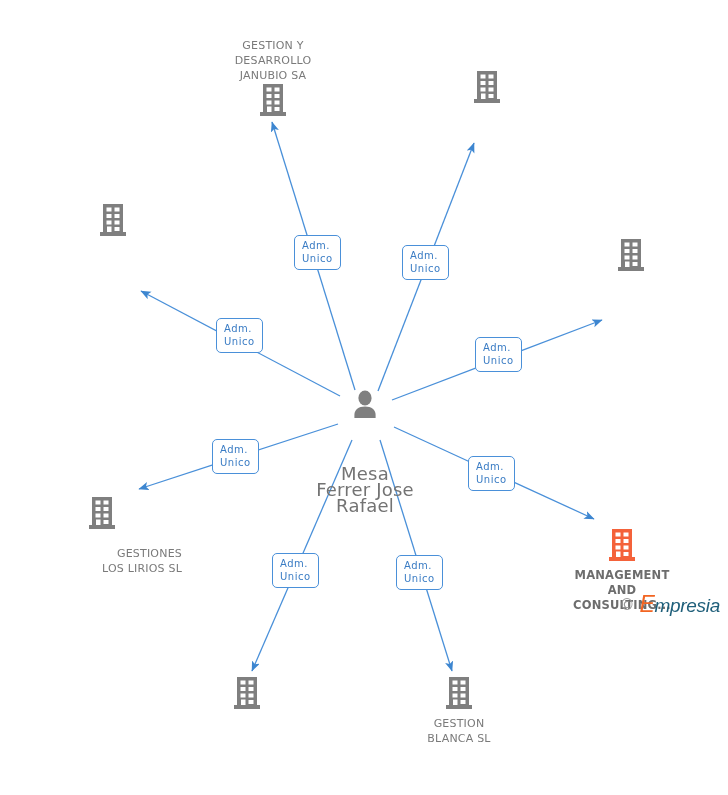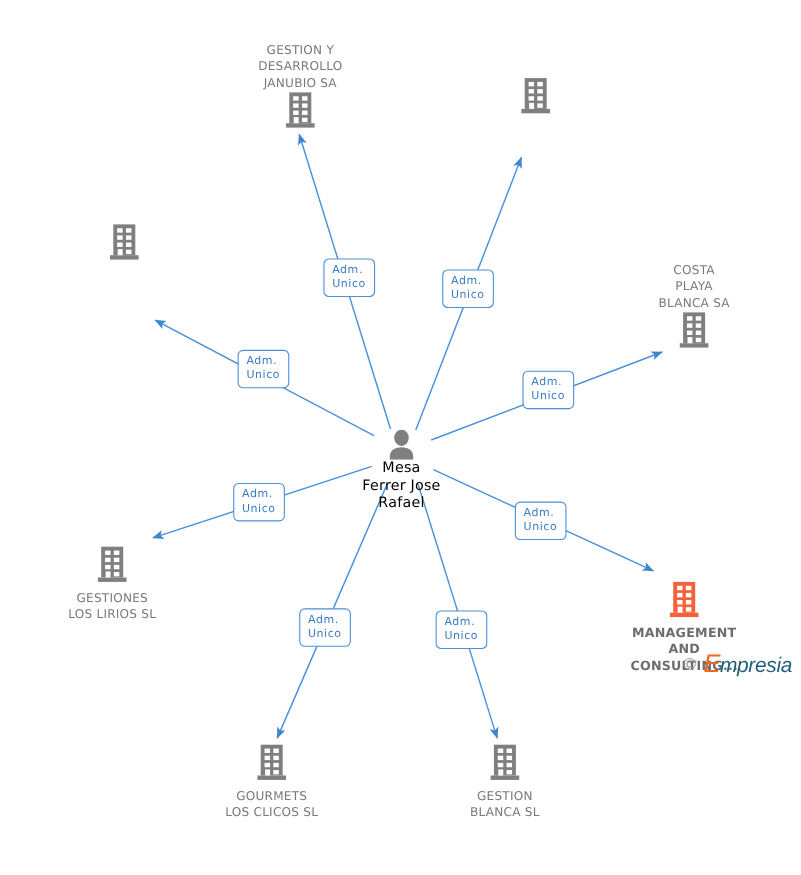--- a/index.html
+++ b/index.html
@@ -36,23 +36,24 @@
     text-align: center;
   }
   .node-label {
     font-size: 11px;
     line-height: 15px;
     color: #7a7a7a;
     letter-spacing: 0.2px;
     white-space: pre-line;
   }
   .node-label.center-name {
-    color: #000000;
-    font-size: 13px;
+    color: #737373;
+    font-size: 18px;
     line-height: 16px;
+    margin-top: 48px;
   }
   .node-label.highlight {
     color: #6d6d6d;
     font-weight: bold;
     font-size: 11.5px;
     line-height: 15px;
   }
   .icon-wrap {
     display: block;
     line-height: 0;
@@ -160,23 +161,20 @@
             <rect x="15.5" y="4.5" width="5" height="4" fill="#ffffff"></rect>
             <rect x="7.5" y="11" width="5" height="4" fill="#ffffff"></rect>
             <rect x="15.5" y="11" width="5" height="4" fill="#ffffff"></rect>
             <rect x="7.5" y="17.5" width="5" height="4" fill="#ffffff"></rect>
             <rect x="15.5" y="17.5" width="5" height="4" fill="#ffffff"></rect>
             <rect x="8" y="23.5" width="4.5" height="5.5" fill="#ffffff"></rect>
             <rect x="15.5" y="24" width="5" height="4" fill="#ffffff"></rect>
           </svg></span>
       </div>
       <div class="node" style="left: 631px; top: 238px;">
-        <div class="node-label">COSTA
-PLAYA
-BLANCA SA</div>
         <span class="icon-wrap"><svg width="28" height="34" viewBox="0 0 28 34">
             <rect x="4" y="1" width="20" height="28" fill="#7f7f7f"></rect>
             <rect x="1" y="29" width="26" height="4" fill="#7f7f7f"></rect>
             <rect x="7.5" y="4.5" width="5" height="4" fill="#ffffff"></rect>
             <rect x="15.5" y="4.5" width="5" height="4" fill="#ffffff"></rect>
             <rect x="7.5" y="11" width="5" height="4" fill="#ffffff"></rect>
             <rect x="15.5" y="11" width="5" height="4" fill="#ffffff"></rect>
             <rect x="7.5" y="17.5" width="5" height="4" fill="#ffffff"></rect>
             <rect x="15.5" y="17.5" width="5" height="4" fill="#ffffff"></rect>
             <rect x="8" y="23.5" width="4.5" height="5.5" fill="#ffffff"></rect>
@@ -189,21 +187,21 @@
             <rect x="1" y="29" width="26" height="4" fill="#7f7f7f"></rect>
             <rect x="7.5" y="4.5" width="5" height="4" fill="#ffffff"></rect>
             <rect x="15.5" y="4.5" width="5" height="4" fill="#ffffff"></rect>
             <rect x="7.5" y="11" width="5" height="4" fill="#ffffff"></rect>
             <rect x="15.5" y="11" width="5" height="4" fill="#ffffff"></rect>
             <rect x="7.5" y="17.5" width="5" height="4" fill="#ffffff"></rect>
             <rect x="15.5" y="17.5" width="5" height="4" fill="#ffffff"></rect>
             <rect x="8" y="23.5" width="4.5" height="5.5" fill="#ffffff"></rect>
             <rect x="15.5" y="24" width="5" height="4" fill="#ffffff"></rect>
           </svg></span>
-        <div class="node-label" style="margin-top: 6px;">GESTIONES
+        <div class="node-label" style="margin-top: 16px; text-align: right;">GESTIONES
 LOS LIRIOS SL</div>
       </div>
       <div class="node" style="left: 622px; top: 528px; text-align: center;">
         <span class="icon-wrap"><svg width="28" height="34" viewBox="0 0 28 34">
             <rect x="4" y="1" width="20" height="28" fill="#f4623a"></rect>
             <rect x="1" y="29" width="26" height="4" fill="#f4623a"></rect>
             <rect x="7.5" y="4.5" width="5" height="4" fill="#ffffff"></rect>
             <rect x="15.5" y="4.5" width="5" height="4" fill="#ffffff"></rect>
             <rect x="7.5" y="11" width="5" height="4" fill="#ffffff"></rect>
             <rect x="15.5" y="11" width="5" height="4" fill="#ffffff"></rect>
@@ -222,22 +220,20 @@
             <rect x="1" y="29" width="26" height="4" fill="#7f7f7f"></rect>
             <rect x="7.5" y="4.5" width="5" height="4" fill="#ffffff"></rect>
             <rect x="15.5" y="4.5" width="5" height="4" fill="#ffffff"></rect>
             <rect x="7.5" y="11" width="5" height="4" fill="#ffffff"></rect>
             <rect x="15.5" y="11" width="5" height="4" fill="#ffffff"></rect>
             <rect x="7.5" y="17.5" width="5" height="4" fill="#ffffff"></rect>
             <rect x="15.5" y="17.5" width="5" height="4" fill="#ffffff"></rect>
             <rect x="8" y="23.5" width="4.5" height="5.5" fill="#ffffff"></rect>
             <rect x="15.5" y="24" width="5" height="4" fill="#ffffff"></rect>
           </svg></span>
-        <div class="node-label" style="margin-top: 6px;">GOURMETS
-LOS CLICOS SL</div>
       </div>
       <div class="node" style="left: 459px; top: 676px;">
         <span class="icon-wrap"><svg width="28" height="34" viewBox="0 0 28 34">
             <rect x="4" y="1" width="20" height="28" fill="#7f7f7f"></rect>
             <rect x="1" y="29" width="26" height="4" fill="#7f7f7f"></rect>
             <rect x="7.5" y="4.5" width="5" height="4" fill="#ffffff"></rect>
             <rect x="15.5" y="4.5" width="5" height="4" fill="#ffffff"></rect>
             <rect x="7.5" y="11" width="5" height="4" fill="#ffffff"></rect>
             <rect x="15.5" y="11" width="5" height="4" fill="#ffffff"></rect>
             <rect x="7.5" y="17.5" width="5" height="4" fill="#ffffff"></rect>

